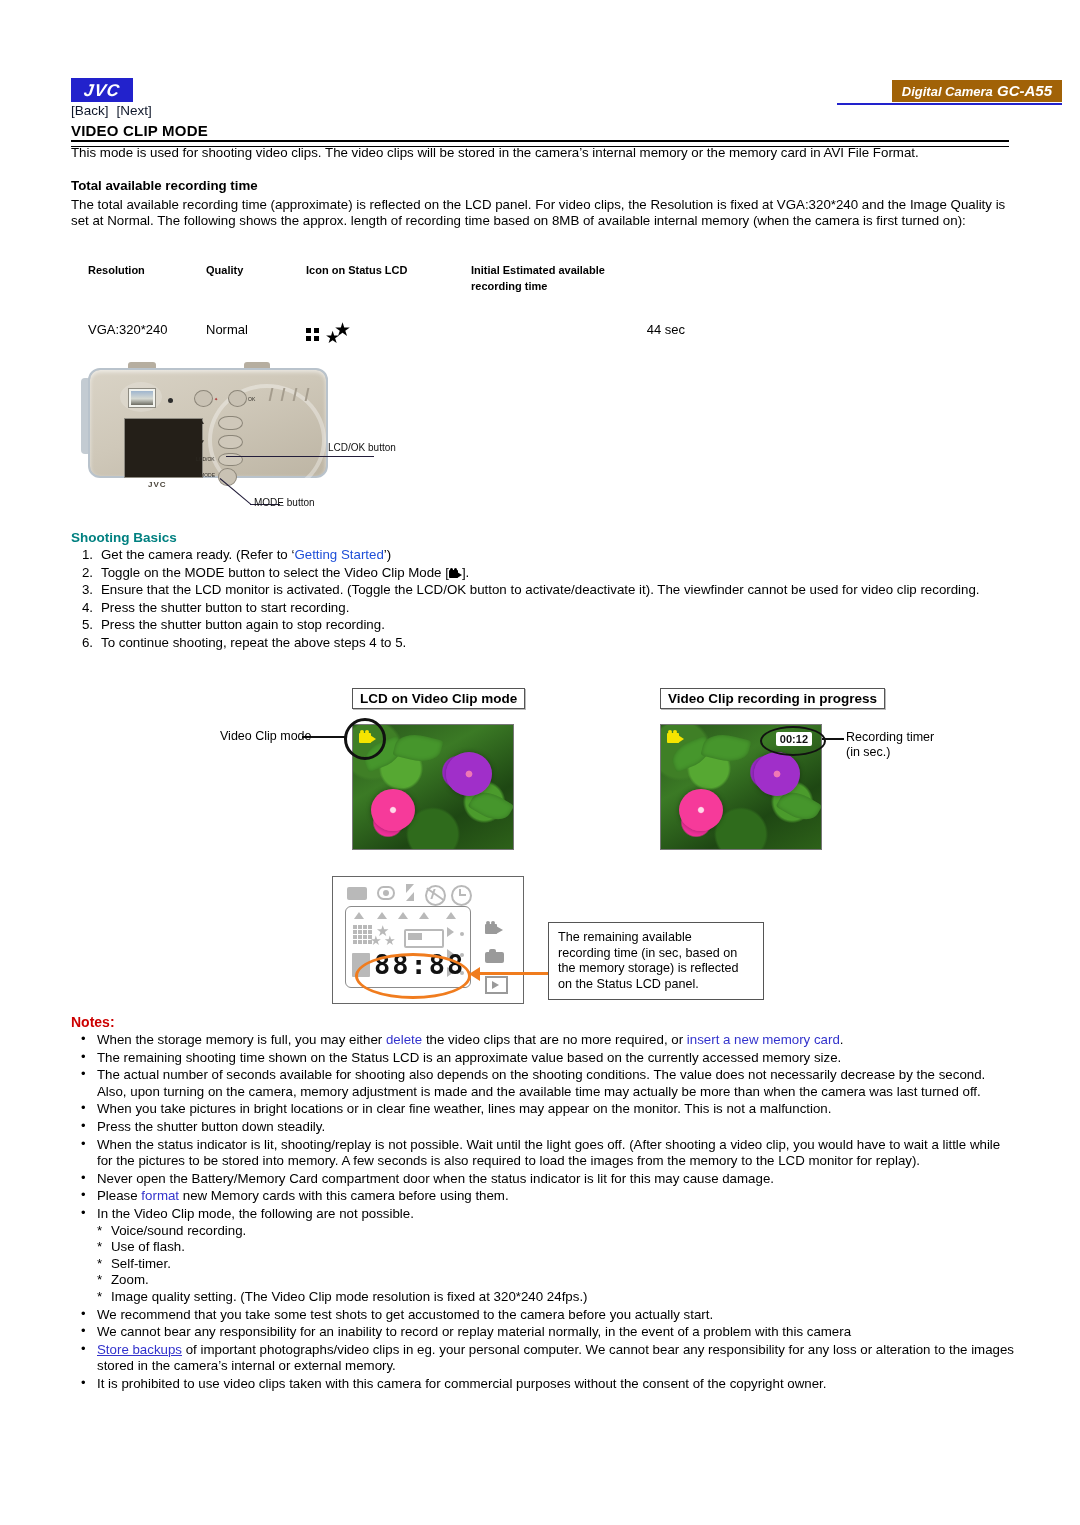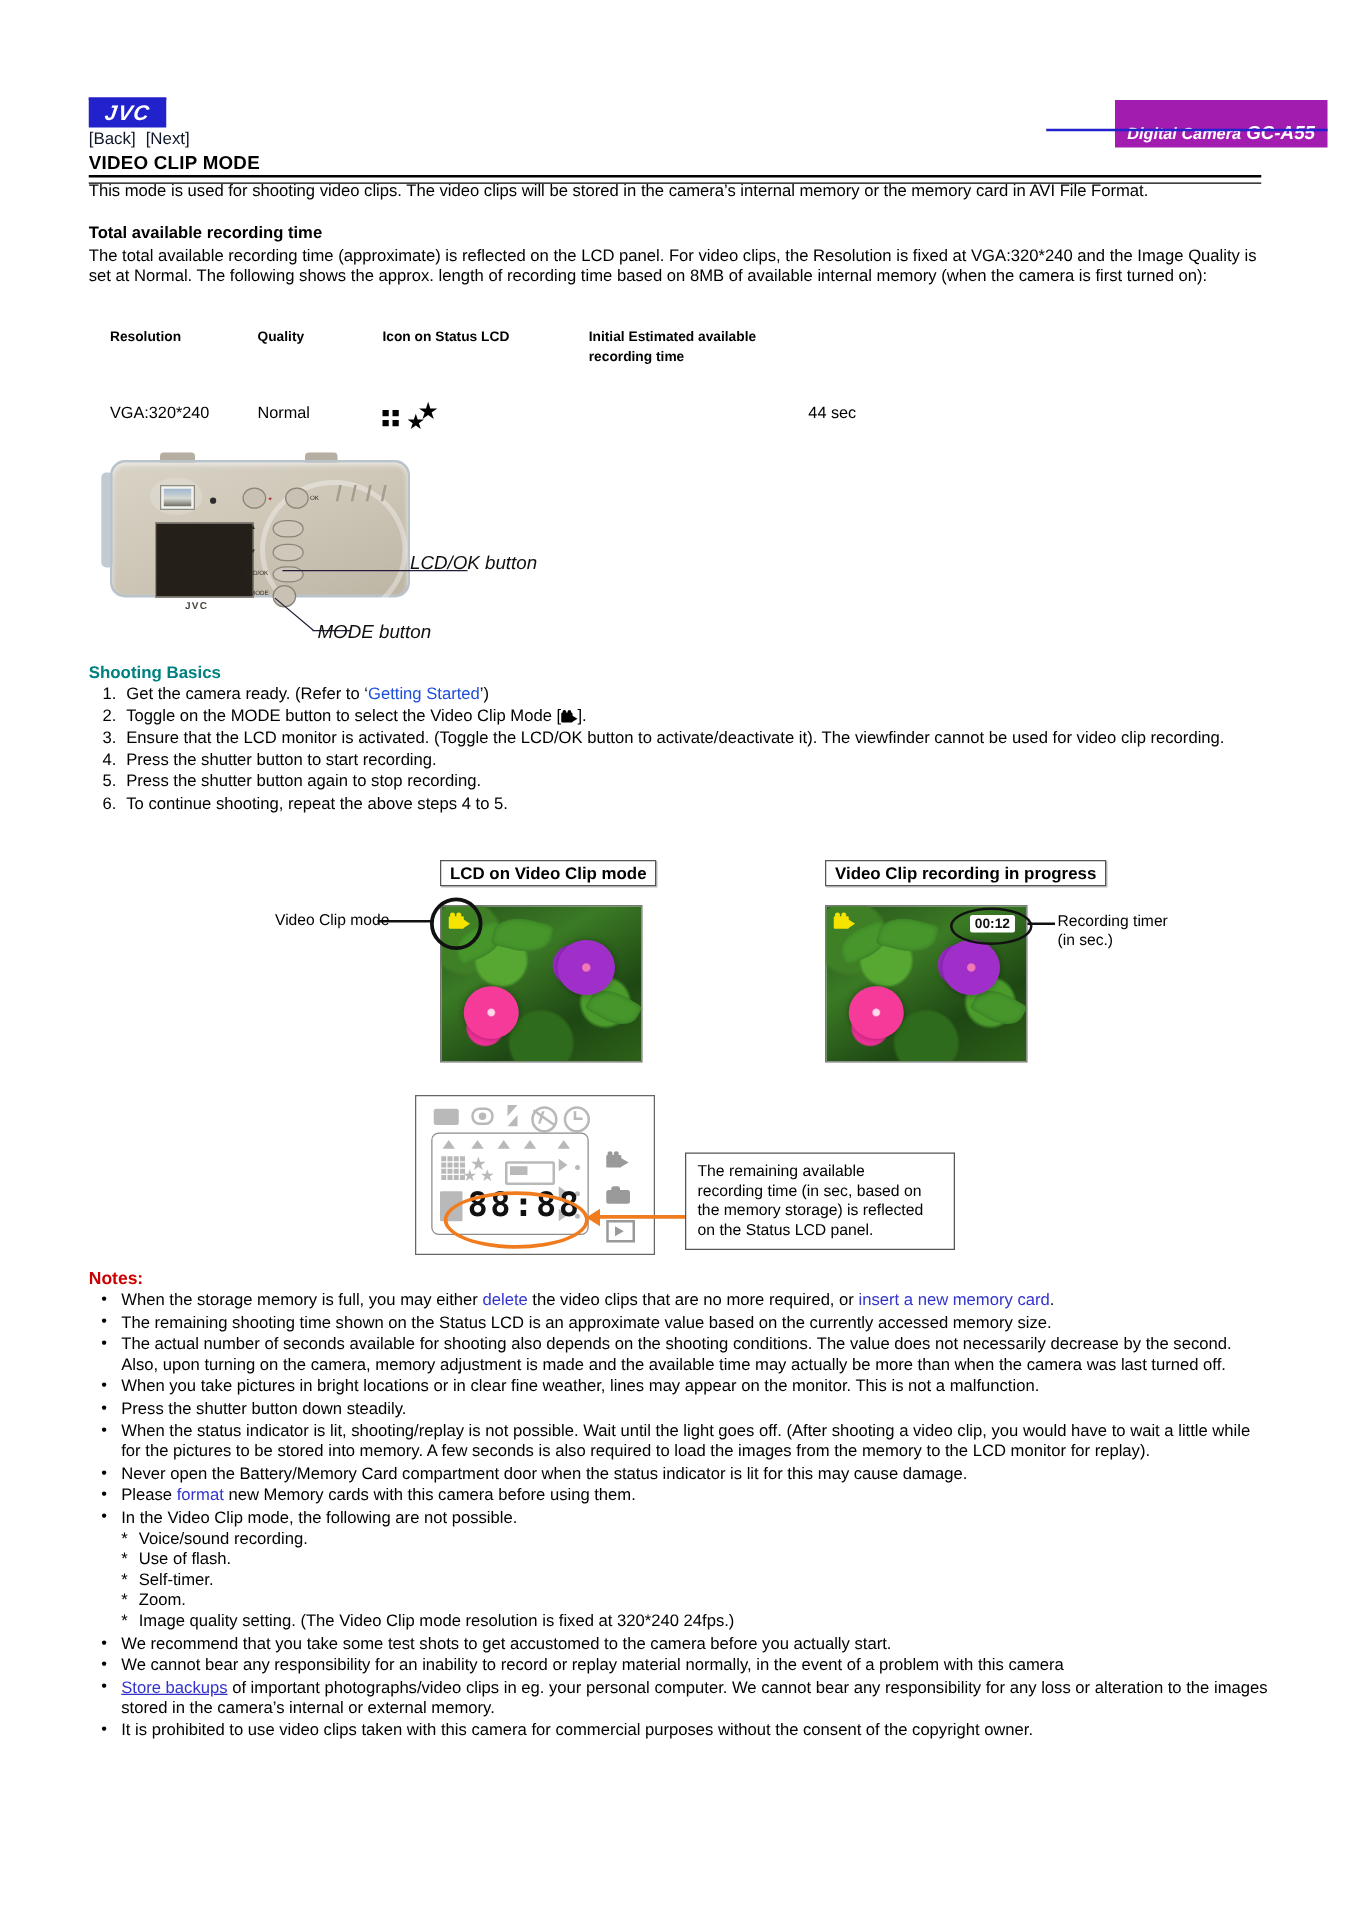--- a/index.html
+++ b/index.html
@@ -14,22 +14,22 @@
   .jvc-logo{
     position:absolute;left:71px;top:78px;width:62px;height:22px;
     background:#2222cc;color:#fff;font-weight:bold;font-size:17px;
     font-style:italic;letter-spacing:1px;
     display:flex;align-items:center;justify-content:center;
     border-top:2px solid #2222cc;
   }
   .jvc-logo span{display:block;transform:skewX(-8deg);}
   .model-badge{
     position:absolute;right:18px;top:80px;
-    background:#a21caf;color:#fff;
-    padding:18px 10px 3px 10px;
+    background:#a16207;color:#fff;
+    padding:2px 10px 3px 10px;
     font-size:15px;font-weight:bold;font-style:italic;
     letter-spacing:0px;white-space:nowrap;margin-left:31px;
   }
   .model-badge .small{font-size:13px;}
   .model-rule{
     position:absolute;right:18px;top:103px;width:225px;height:2px;background:#2222cc;
   }
   .navlinks{
     position:absolute;left:71px;top:103px;font-size:13.5px;color:#3333cc;
   }
@@ -92,21 +92,21 @@
   .cam-jvc{position:absolute;left:58px;top:110px;font-size:8px;font-weight:bold;color:#4a443a;letter-spacing:1px;}
   .cam-arc{position:absolute;left:118px;top:14px;width:110px;height:104px;
      border:4px solid rgba(255,255,255,.35);border-radius:50%;clip-path:inset(0 0 0 0);}
   .btn-o{position:absolute;background:#c9c2b4;border:1px solid #8b8578;border-radius:50%;}
   .btn-p{position:absolute;background:#cfc8ba;border:1px solid #8b8578;border-radius:50%/60%;}
   .cam-lbl{position:absolute;font-size:5px;color:#2f2b25;}
   .vents{position:absolute;left:180px;top:18px;width:54px;height:14px;}
   .vents i{position:absolute;top:0;width:2px;height:13px;background:#a49c8d;transform:skewX(-12deg);display:block;}
   .lead{position:absolute;background:#221d3a;height:1px;}
   .lead2{position:absolute;background:#221d3a;height:1px;transform-origin:left center;}
-  .cam-caption{position:absolute;font-size:15px;color:#111;font-style:italic;}
+  .cam-caption{position:absolute;font-size:10px;color:#111;}
 
   
   .shoot{position:absolute;left:71px;top:530px;width:945px;}
   .shoot-title{color:#008080;font-weight:bold;font-size:13.5px;}
   ol.steps{margin:2px 0 0 0;padding:0;list-style:none;font-size:13.3px;line-height:16.5px;}
   ol.steps li{position:relative;padding-left:30px;margin-bottom:1px;}
   ol.steps li .num{position:absolute;left:0;top:0;width:22px;text-align:right;}
   .lnk{color:#1d4ed8;}
   .mini-cam{display:inline-block;width:13px;height:11px;position:relative;vertical-align:-2px;}
   .mini-cam .bdy{position:absolute;left:0;top:2px;width:9px;height:8px;background:#000;border-radius:1px;}
@@ -115,21 +115,21 @@
   .mini-cam .r2{position:absolute;left:5px;top:0px;width:3px;height:3px;border-radius:50%;background:#000;}
 
   
   .lcdfig{position:absolute;left:220px;top:688px;width:800px;height:175px;}
   .boxlabel{
     position:absolute;border:1px solid #555;background:#fff;
     font-size:13.5px;font-weight:bold;padding:2px 7px;white-space:nowrap;
     box-shadow:1px 1px 0 #bbb;
   }
   .shot{position:absolute;width:160px;height:124px;border:1px solid #777;overflow:hidden;
-    background:#e5e5e5;}
+    background:#4d7c0f;}
   .shot .bg{position:absolute;inset:0;
     background:
       radial-gradient(circle at 22% 78%, #f0309a 0 9%, rgba(240,48,154,0) 10%),
       radial-gradient(circle at 66% 38%, #9b2bc8 0 12%, rgba(155,43,200,0) 13%),
       radial-gradient(circle at 30% 35%, #56a832 0 14%, rgba(86,168,50,0) 16%),
       radial-gradient(circle at 82% 62%, #4b9b2c 0 12%, rgba(75,155,44,0) 14%),
       radial-gradient(circle at 12% 20%, #3f7f26 0 16%, rgba(63,127,38,0) 18%),
       radial-gradient(circle at 50% 88%, #2f6b1c 0 18%, rgba(47,107,28,0) 20%),
       linear-gradient(150deg,#27541a 0%,#3b7a25 35%,#1e4713 70%,#2d6119 100%);
   }

